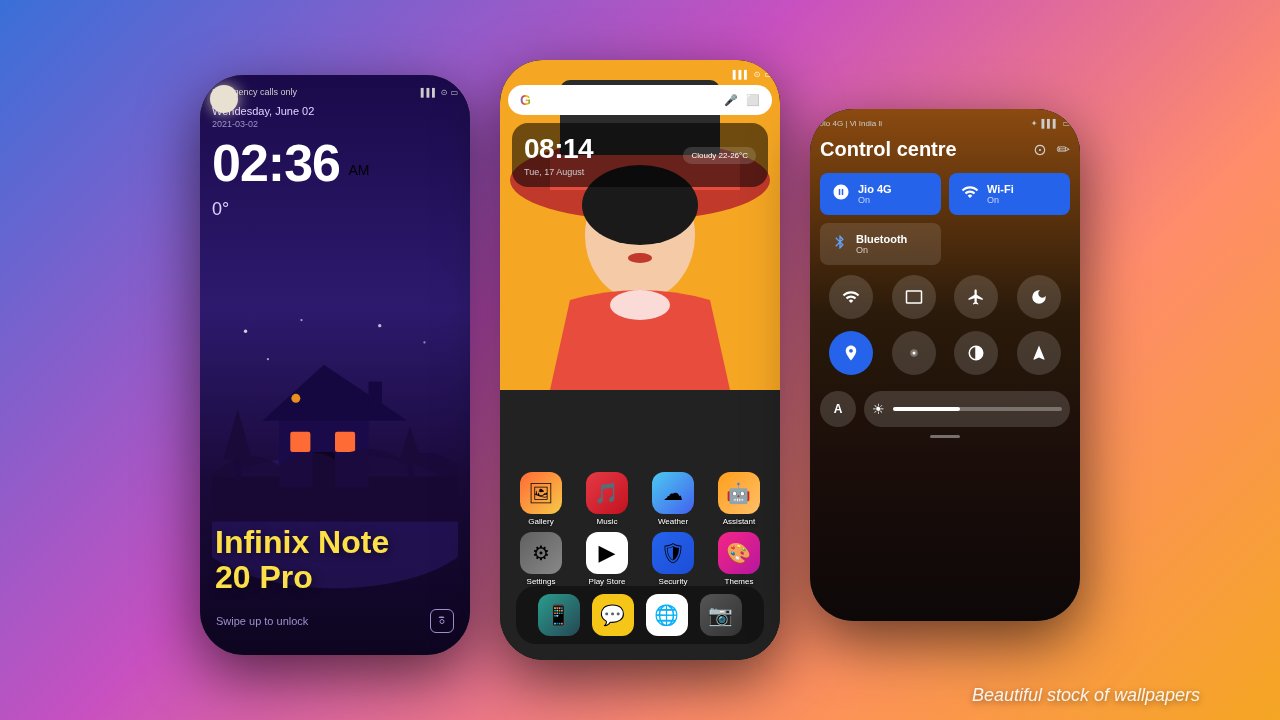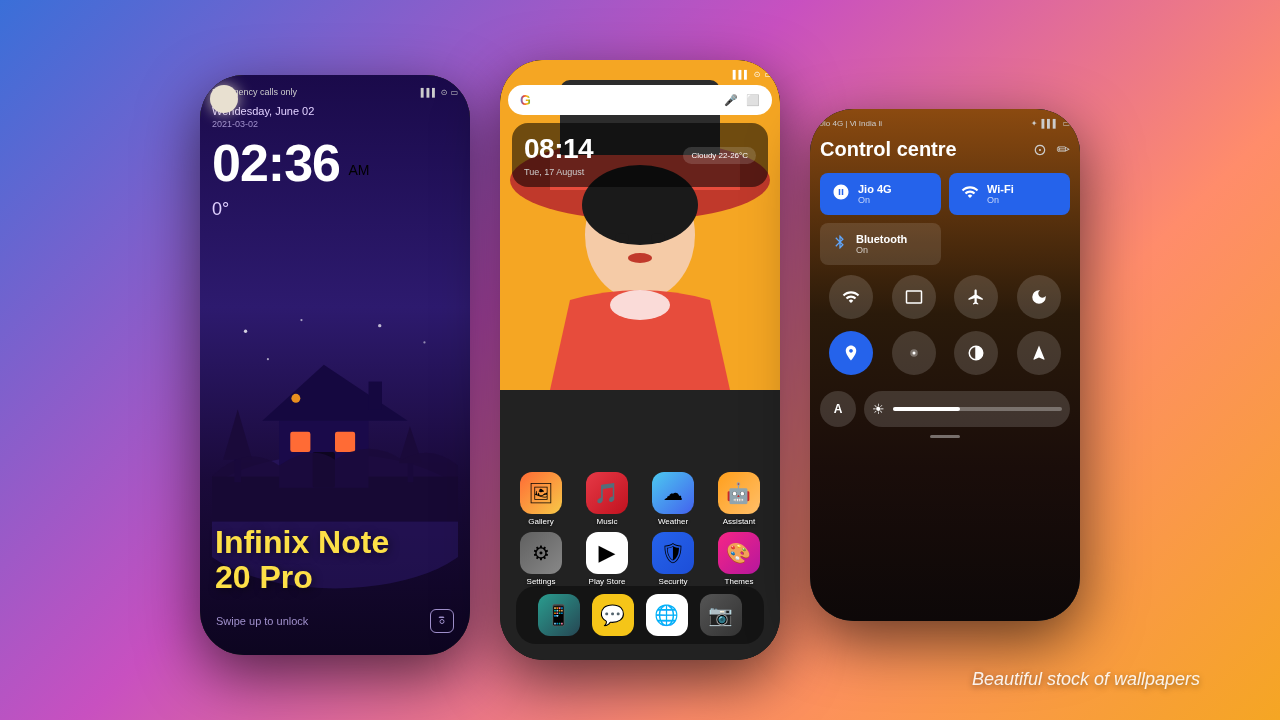--- a/index.html
+++ b/index.html
@@ -484,21 +484,21 @@
       width: 30px;
       height: 3px;
       background: rgba(255,255,255,0.4);
       border-radius: 2px;
       margin: 8px auto 0;
     }
 
     
     .bottom-caption {
       position: absolute;
-      bottom: 30px;
+      bottom: 14px;
       right: 80px;
       color: rgba(255,255,255,0.9);
       font-size: 18px;
       font-style: italic;
       font-weight: 400;
       text-shadow: 0 2px 6px rgba(0,0,0,0.4);
       z-index: 20;
     }
 
     

